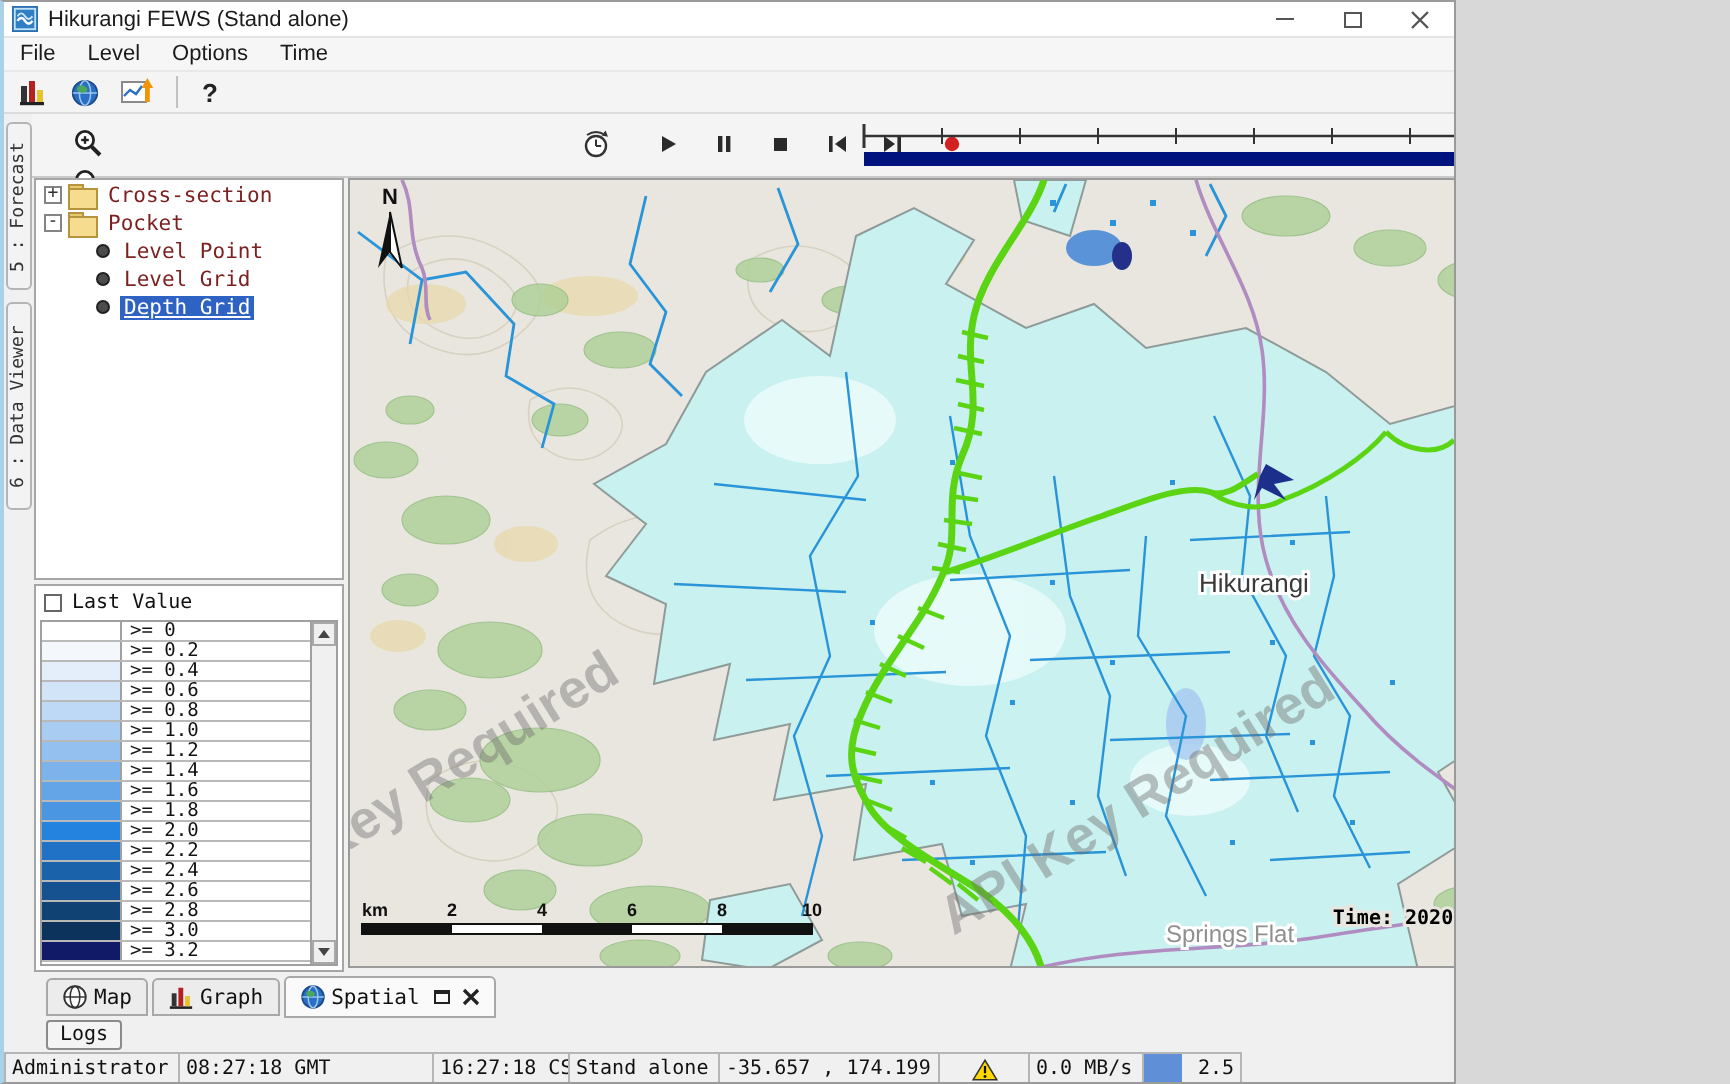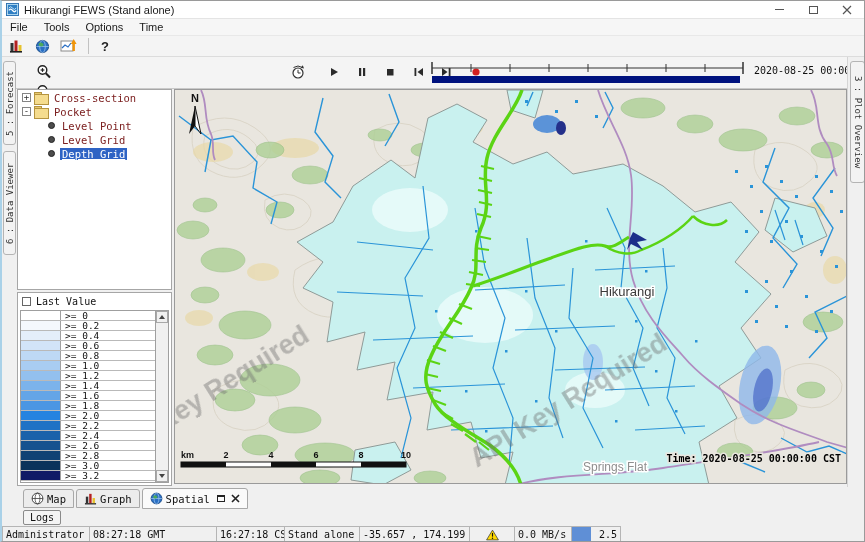--- a/index.html
+++ b/index.html
@@ -1,17 +1,17 @@
 <!DOCTYPE html>
 <html><head>
 <meta charset="utf-8">
 <style>
   html,body{margin:0;padding:0;background:#d8d8d8;}
   *{box-sizing:border-box;}
-  .window{position:relative;width:865px;height:542px;background:#f0f0f0;
+  .window{position:relative;width:728px;height:542px;background:#f0f0f0;
     font-family:"Liberation Sans",sans-serif;border:1px solid #9a9a9a;
     border-left:2px solid #a9d1e8;overflow:hidden;}
   
   .titlebar{position:absolute;left:0;top:0;width:100%;height:18px;background:#ffffff;
     display:flex;align-items:center;border-bottom:1px solid #e4e4e4;}
   .title-icon{width:13px;height:13px;margin:0 5px 0 4px;flex:0 0 auto;}
   .title-text{font-size:11px;color:#1a1a1a;}
   .win-controls{margin-left:auto;display:flex;align-items:center;height:100%;}
   .win-btn{width:34px;height:100%;display:flex;align-items:center;justify-content:center;}
   .min-glyph{width:9px;height:1px;background:#555;}
@@ -128,21 +128,21 @@
       <div class="win-btn">
         <svg width="10" height="10" viewBox="0 0 10 10">
           <path d="M1,1 L9,9 M9,1 L1,9" stroke="#555" stroke-width="1.2"></path>
         </svg>
       </div>
     </div>
   </div>
 
   <div class="menubar">
     <span class="menu-item">File</span>
-    <span class="menu-item">Tools</span>
+    <span class="menu-item">Level</span>
     <span class="menu-item">Options</span>
     <span class="menu-item">Time</span>
   </div>
 
   <div class="toolbar1">
     <div class="tb-btn" style="margin-left:4px">
       <svg width="16" height="16" viewBox="0 0 16 16">
         <rect x="2" y="13" width="12" height="1.6" fill="#222"></rect>
         <rect x="2.5" y="5" width="3" height="8" fill="#333"></rect>
         <rect x="6.5" y="2.5" width="3" height="10.5" fill="#b42020"></rect>

